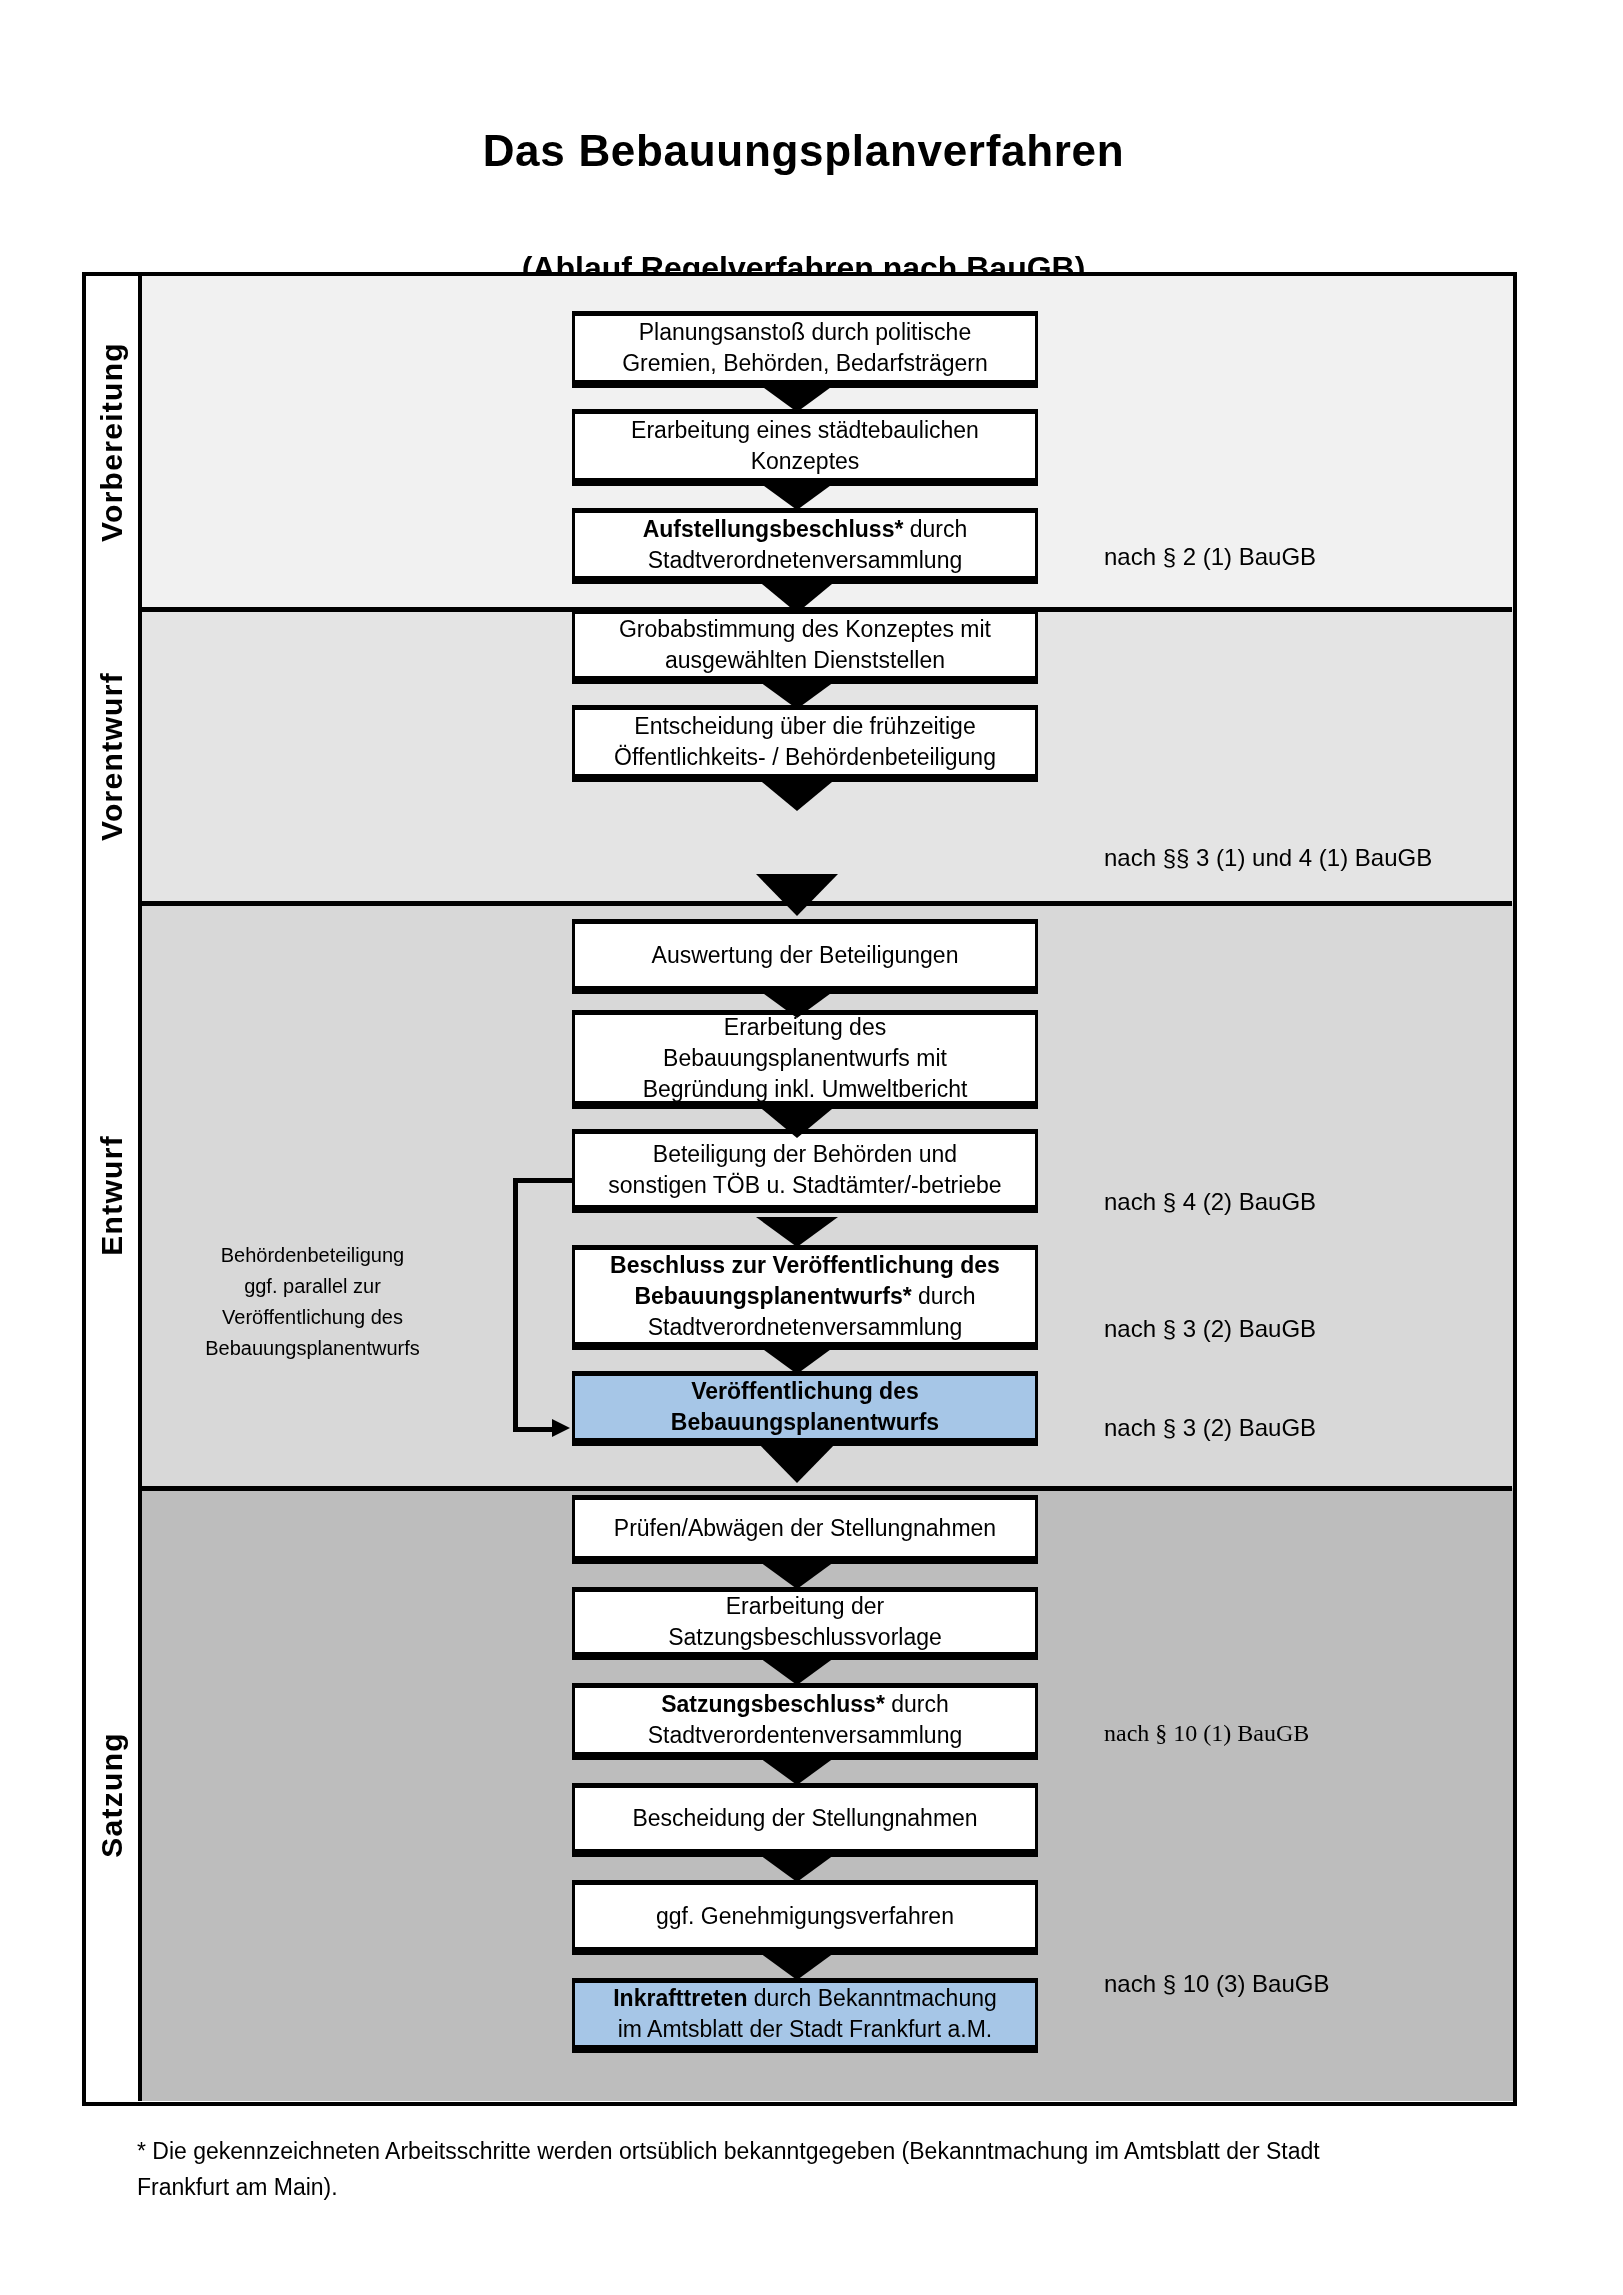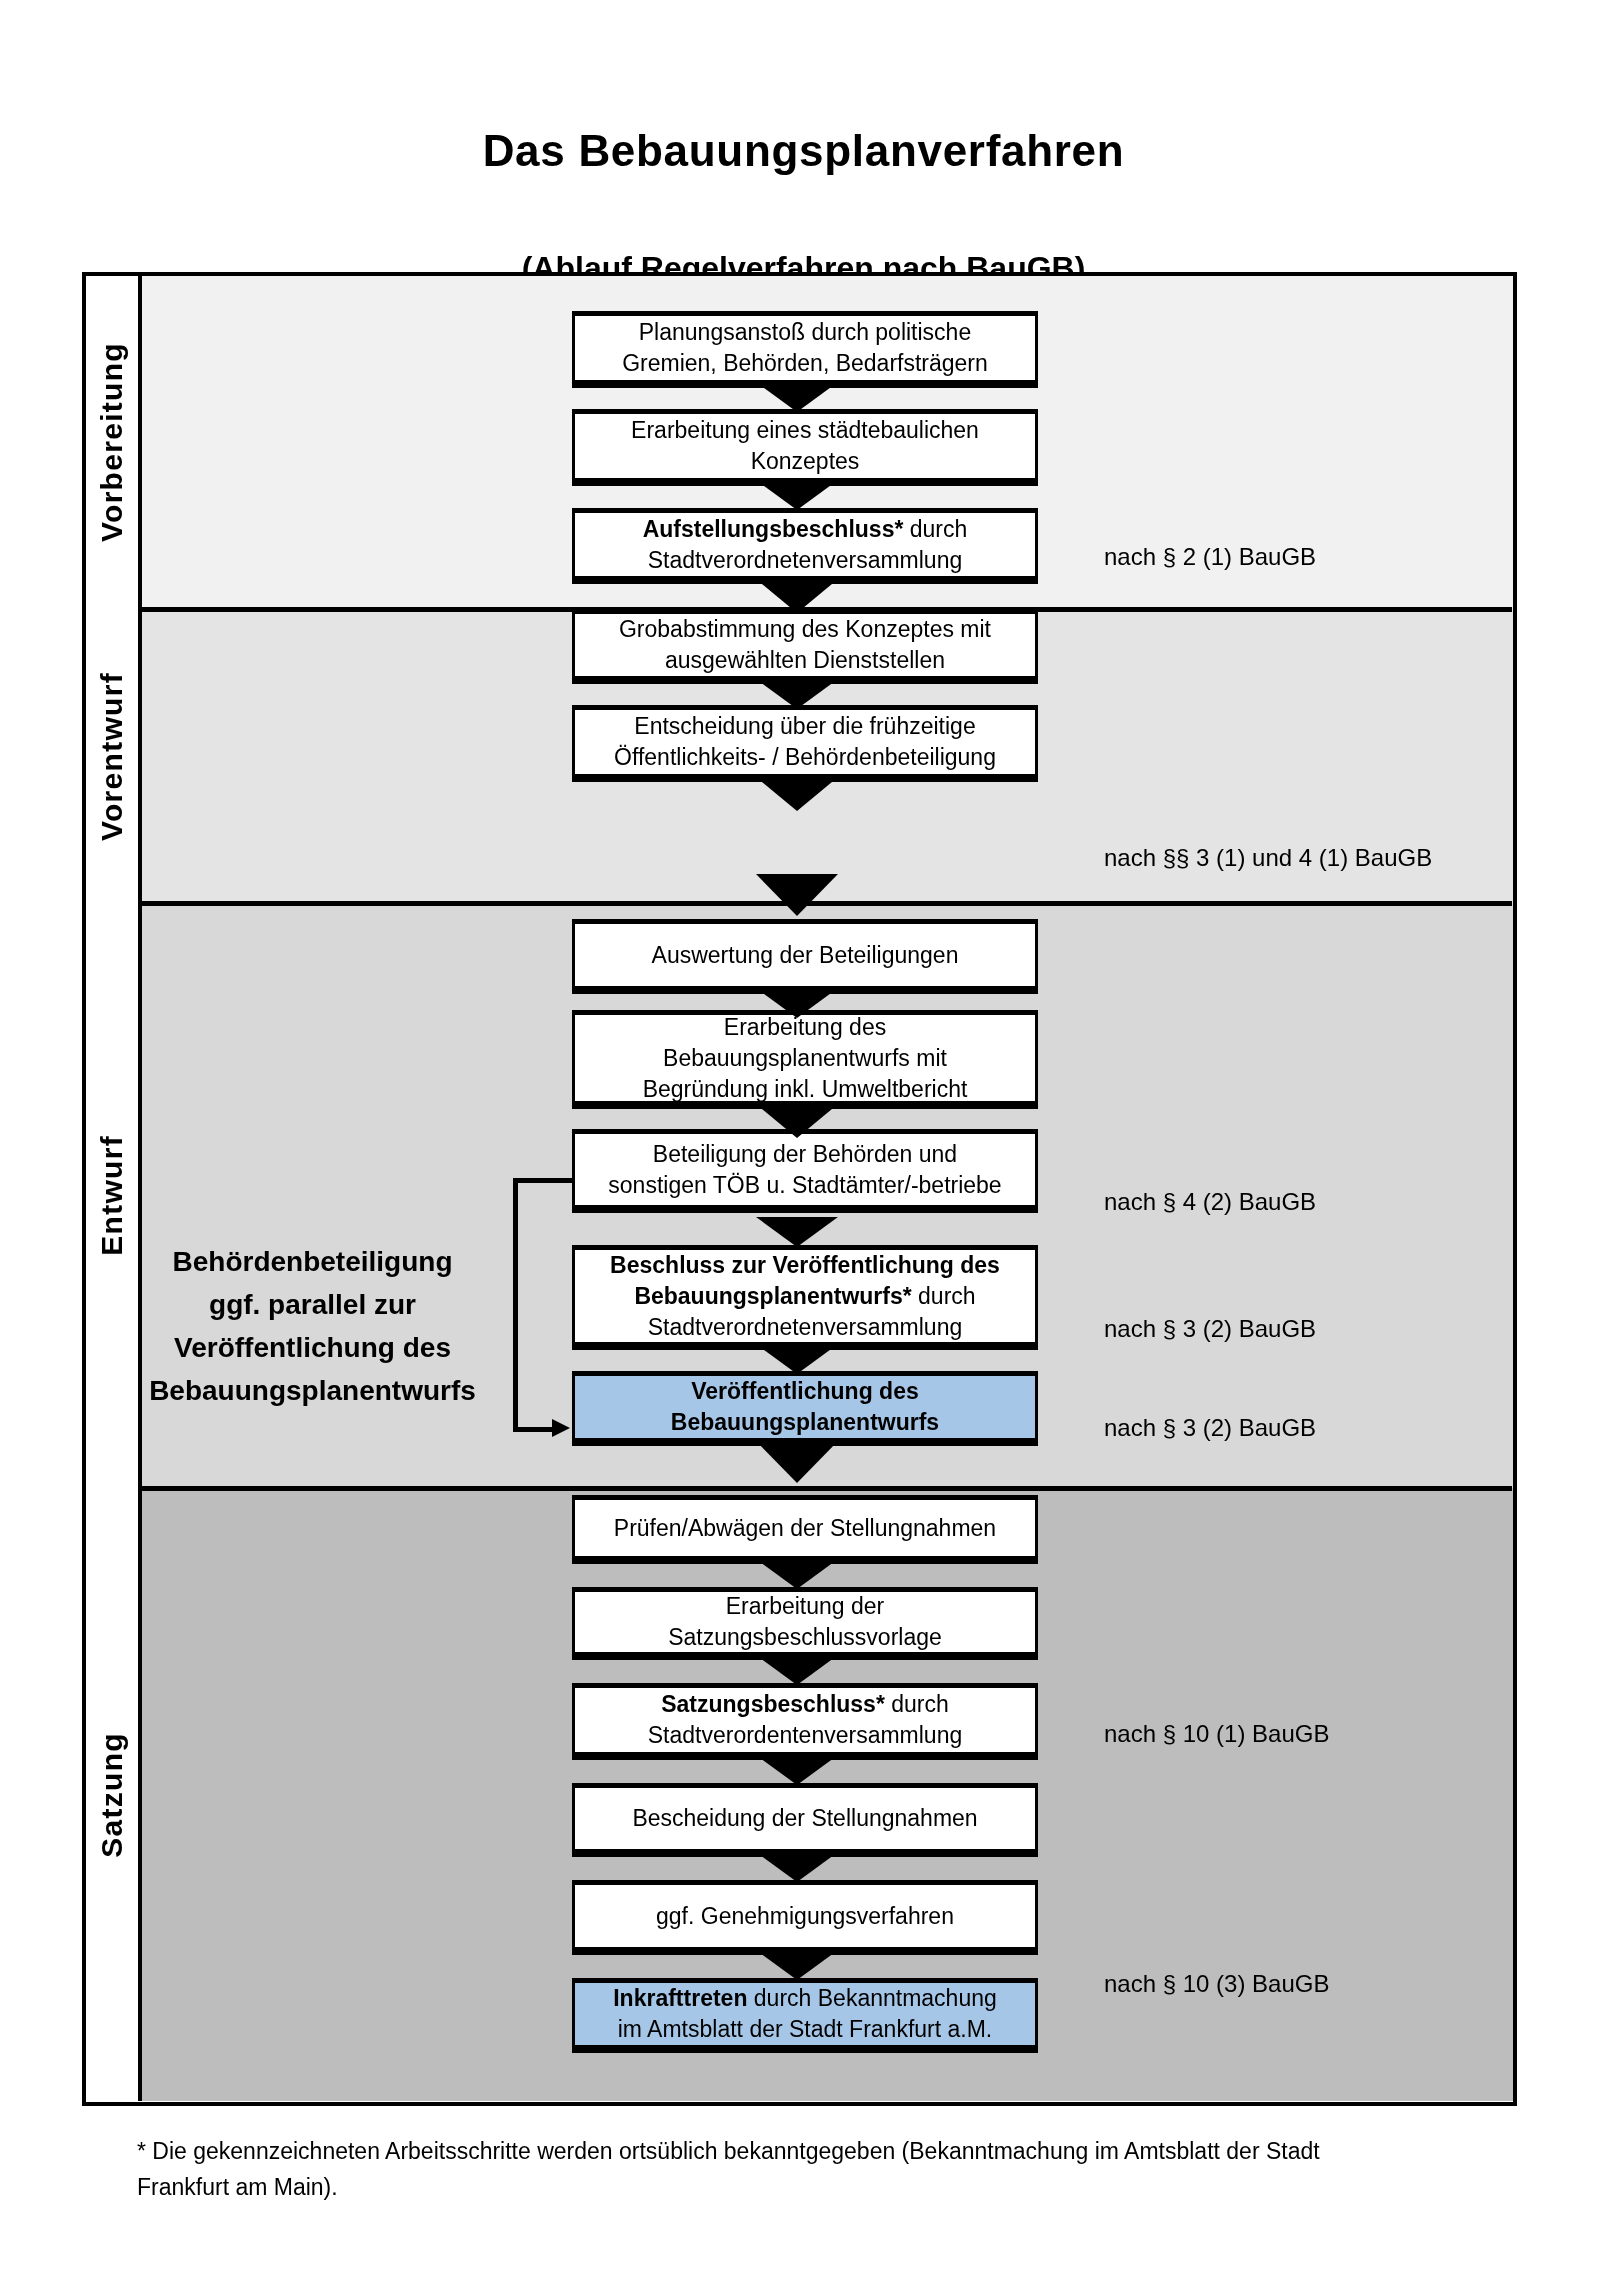--- a/index.html
+++ b/index.html
@@ -69,22 +69,22 @@
   .ar.tall { border-top-width:42px; }
   .ar.med  { border-top-width:34px; }
   
   .ref {
     position:absolute; left:1018px; width:406px;
     font-size:24px; white-space:nowrap; z-index:3;
   }
   
   .note {
     position:absolute; left:63px; top:964px; width:327px;
-    text-align:center; font-size:28px; line-height:43px;
-    white-space:pre-line; z-index:3;font-weight:bold;
+    text-align:center; font-size:20px; line-height:31px;
+    white-space:pre-line; z-index:3;
   }
   
   .ln { position:absolute; background:#000; z-index:2; }
   .arrow-right {
     position:absolute; width:0; height:0;
     border-top:9.8px solid transparent;
     border-bottom:9.8px solid transparent;
     border-left:18.3px solid #000;
     z-index:2;
   }
@@ -201,21 +201,21 @@
   <i class="ar" style="top:1283px;"></i>
   <div class="step" style="top:1311px; height:73px;">
     <span><span class="b"></span><span>Erarbeitung der
 Satzungsbeschlussvorlage</span></span>
   </div>
   <i class="ar" style="top:1379px;"></i>
   <div class="step" style="top:1407px; height:77px;">
     <span><span class="b">Satzungsbeschluss*</span><span> durch
 Stadtverordentenversammlung</span></span>
   </div>
-  <div class="ref" style="top:1444px;">nach § 10 (1) BauGB</div>
+  <div class="ref" style="top:1444px;font-family:Liberation Serif, serif;">nach § 10 (1) BauGB</div>
   <i class="ar" style="top:1479px;"></i>
   <div class="step" style="top:1507px; height:74px;">
     <span><span class="b"></span><span>Bescheidung der Stellungnahmen</span></span>
   </div>
   <i class="ar" style="top:1576px;"></i>
   <div class="step" style="top:1604px; height:75px;">
     <span><span class="b"></span><span>ggf. Genehmigungsverfahren</span></span>
   </div>
   <i class="ar" style="top:1674px;"></i>
   <div class="step hl" style="top:1702px; height:75px;">

